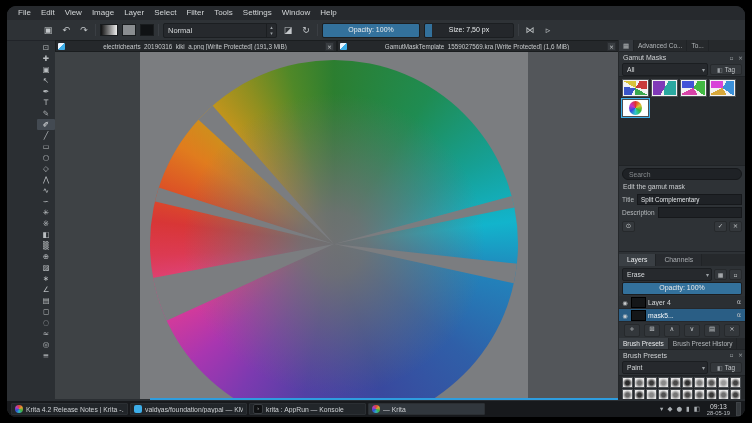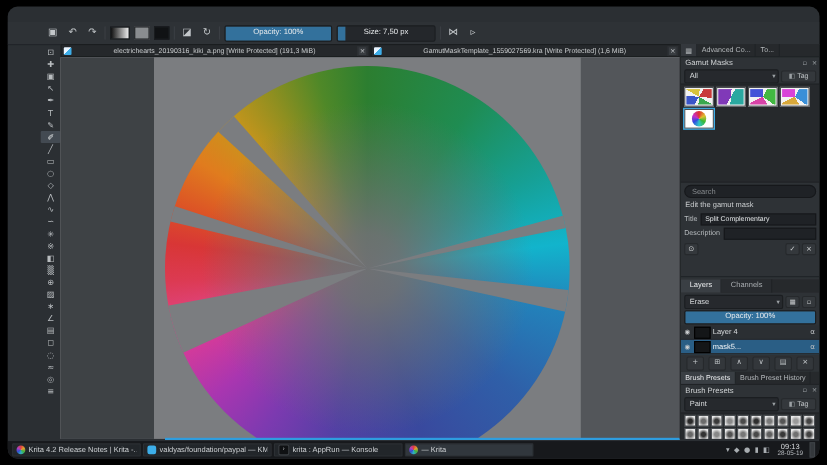--- a/index.html
+++ b/index.html
@@ -149,30 +149,50 @@
   .clock{text-align:center;color:#d8dbde;margin-left:5px;margin-right:2px;}
   .clock .t{font-size:6.8px;line-height:7px;}
   .clock .d{font-size:5.8px;line-height:6px;color:#b9bdc1;}
   .edge-strip{width:3px;height:12px;background:#34383c;border:1px solid #3e4246;margin-left:2px;}
 </style>
 </head>
 <body>
 
 <div class="screen">
 
+  <div class="menubar" id="menu-items">
+      <div class="menu-item">File</div>
+      <div class="menu-item">Edit</div>
+      <div class="menu-item">View</div>
+      <div class="menu-item">Image</div>
+      <div class="menu-item">Layer</div>
+      <div class="menu-item">Select</div>
+      <div class="menu-item">Filter</div>
+      <div class="menu-item">Tools</div>
+      <div class="menu-item">Settings</div>
+      <div class="menu-item">Window</div>
+      <div class="menu-item">Help</div>
+    </div>
 
   <div class="toolbar">
     <button class="tbtn glyph"><span>▣</span></button>
     <button class="tbtn glyph"><span>↶</span></button>
     <button class="tbtn glyph"><span>↷</span></button>
     <div class="sep"></div>
     <div class="swatch-grad"></div>
     <div class="swatch-pattern"></div>
     <div class="swatch-color"></div>
     <div class="sep"></div>
+    <div class="combo blend-combo">
+      <span class="val">Normal</span>
+      <span class="spin">
+        <span class="glyph">▴</span>
+        <span class="glyph">▾</span>
+      </span>
+    </div>
     <button class="tbtn glyph"><span>◪</span></button>
     <button class="tbtn glyph"><span>↻</span></button>
     <div class="sep"></div>
     <div class="slider" id="opacity-slider">
       <div class="fill"></div>
       <div class="slabel">Opacity: 100%</div>
     </div>
     <div class="slider" id="size-slider">
       <div class="fill"></div>
       <div class="slabel">Size: 7,50 px</div>

